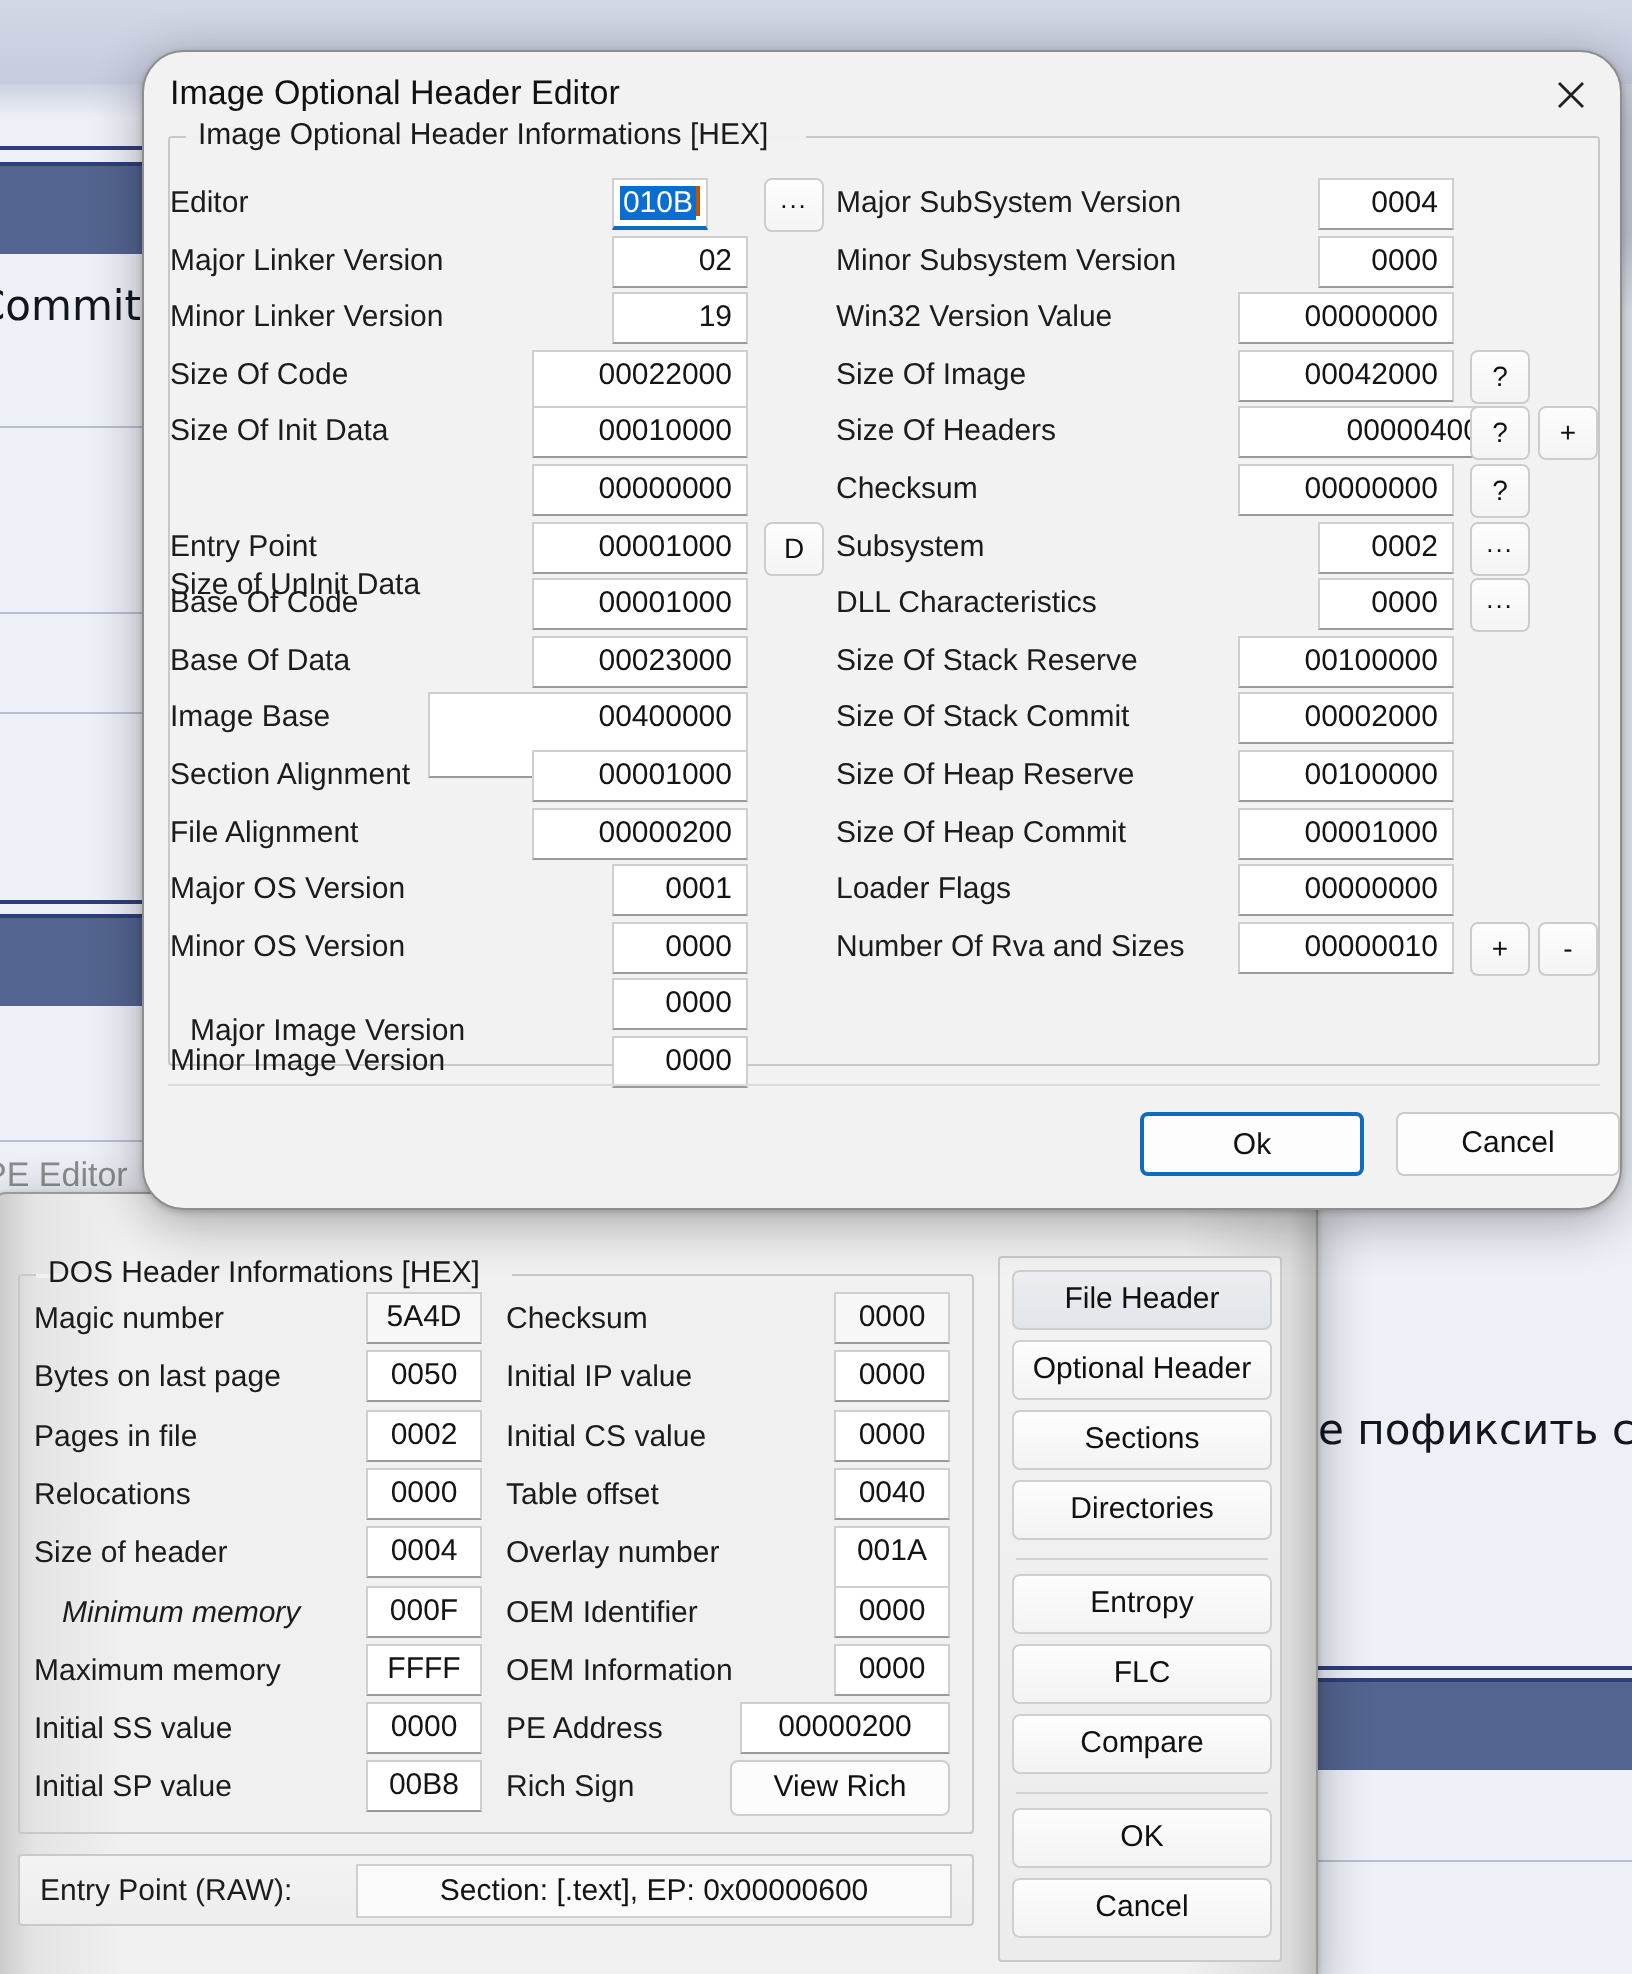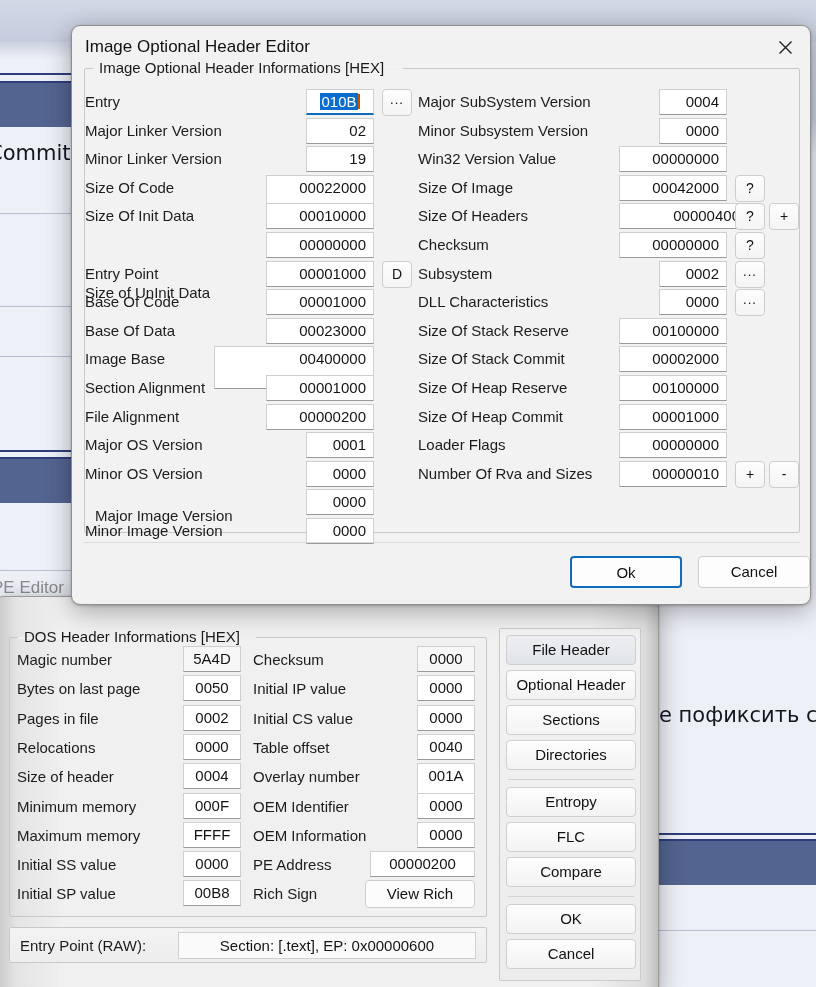--- a/index.html
+++ b/index.html
@@ -141,21 +141,21 @@
     position: absolute; left: 168px; top: 4px; width: 298px; height: 27px;
     background: #fafafa; border: 1px solid #cfcfcf;
     font-size: 15px; color: #141414; text-align: center; line-height: 25px;
   }
 
   
   #dlg {
     left: 71px; top: 25px; width: 740px; height: 580px;
     background: #f2f2f2;
     border: 1px solid #8e8e8e;
-    border-radius: 9px;
+    border-radius: 21px;
   }
   #dlg-title {
     position: absolute; left: 13px; top: 11px;
     font-size: 17px; color: #111; white-space: nowrap;
   }
   #dlg-close {
     position: absolute; right: 2px; top: 2px; width: 46px; height: 38px;
     border-top-right-radius: 8px;
     display: flex; align-items: center; justify-content: center;
     cursor: default;
@@ -247,21 +247,21 @@
       <div class="fld-label" style="left:20px; top:54px;">Magic number</div>
       <div class="tbox center shaded" style="left:186px; top:49px; width:58px; height:26px;">5A4D</div>
       <div class="fld-label" style="left:20px; top:83.3px;">Bytes on last page</div>
       <div class="tbox center" style="left:186px; top:78.3px; width:58px; height:26px;">0050</div>
       <div class="fld-label" style="left:20px; top:112.6px;">Pages in file</div>
       <div class="tbox center" style="left:186px; top:107.6px; width:58px; height:26px;">0002</div>
       <div class="fld-label" style="left:20px; top:141.9px;">Relocations</div>
       <div class="tbox center" style="left:186px; top:136.9px; width:58px; height:26px;">0000</div>
       <div class="fld-label" style="left:20px; top:171.2px;">Size of header</div>
       <div class="tbox center" style="left:186px; top:166.2px; width:58px; height:26px;">0004</div>
-      <div class="fld-label" style="left:20px; top:200.5px;">Minimum memory</div>
+      <div class="fld-label" style="left:34px; top:200.5px;font-style:italic;">Minimum memory</div>
       <div class="tbox center" style="left:186px; top:195.5px; width:58px; height:26px;">000F</div>
       <div class="fld-label" style="left:20px; top:229.8px;">Maximum memory</div>
       <div class="tbox center" style="left:186px; top:224.8px; width:58px; height:26px;">FFFF</div>
       <div class="fld-label" style="left:20px; top:259.1px;">Initial SS value</div>
       <div class="tbox center" style="left:186px; top:254.1px; width:58px; height:26px;">0000</div>
       <div class="fld-label" style="left:20px; top:288.4px;">Initial SP value</div>
       <div class="tbox center" style="left:186px; top:283.4px; width:58px; height:26px;">00B8</div>
     </div>
 
   <div id="dos-right">
@@ -316,22 +316,22 @@
       <path d="M1.5 1.5 L13.5 13.5 M13.5 1.5 L1.5 13.5" stroke-width="1.4" fill="none"></path>
     </svg>
   </div>
 
   <div class="groupbox" id="dlg-group">
     <div class="gb-label-mask" style="width:310px;"></div>
     <div class="gb-label">Image Optional Header Informations [HEX]</div>
   </div>
 
   <div id="oh-left">
-      <div class="fld-label" style="left:13px; top:67px;">Entry</div>
-      <div class="tbox focus" style="left:234px; top:63px; width:68px; height:26px;"><span class="sel-text">010B</span><span class="caret"></span></div>
+      <div class="fld-label" style="left:13px; top:67px;">Editor</div>
+      <div class="tbox focus" style="left:234px; top:63px; width:48px; height:26px;"><span class="sel-text">010B</span><span class="caret"></span></div>
       <div class="mini-btn dots" style="left:310px; top:63px;">...</div>
       <div class="fld-label" style="left:13px; top:95.6px;">Major Linker Version</div>
       <div class="tbox" style="left:234px; top:91.6px; width:68px; height:26px;">02</div>
       <div class="fld-label" style="left:13px; top:124.2px;">Minor Linker Version</div>
       <div class="tbox" style="left:234px; top:120.2px; width:68px; height:26px;">19</div>
       <div class="fld-label" style="left:13px; top:152.8px;">Size Of Code</div>
       <div class="tbox" style="left:194px; top:148.8px; width:108px; height:37px;">00022000</div>
       <div class="fld-label" style="left:13px; top:181.4px;">Size Of Init Data</div>
       <div class="tbox" style="left:194px; top:177.4px; width:108px; height:26px;">00010000</div>
       <div class="fld-label" style="left:13px; top:210px;margin-top:48px;">Size of UnInit Data</div>

